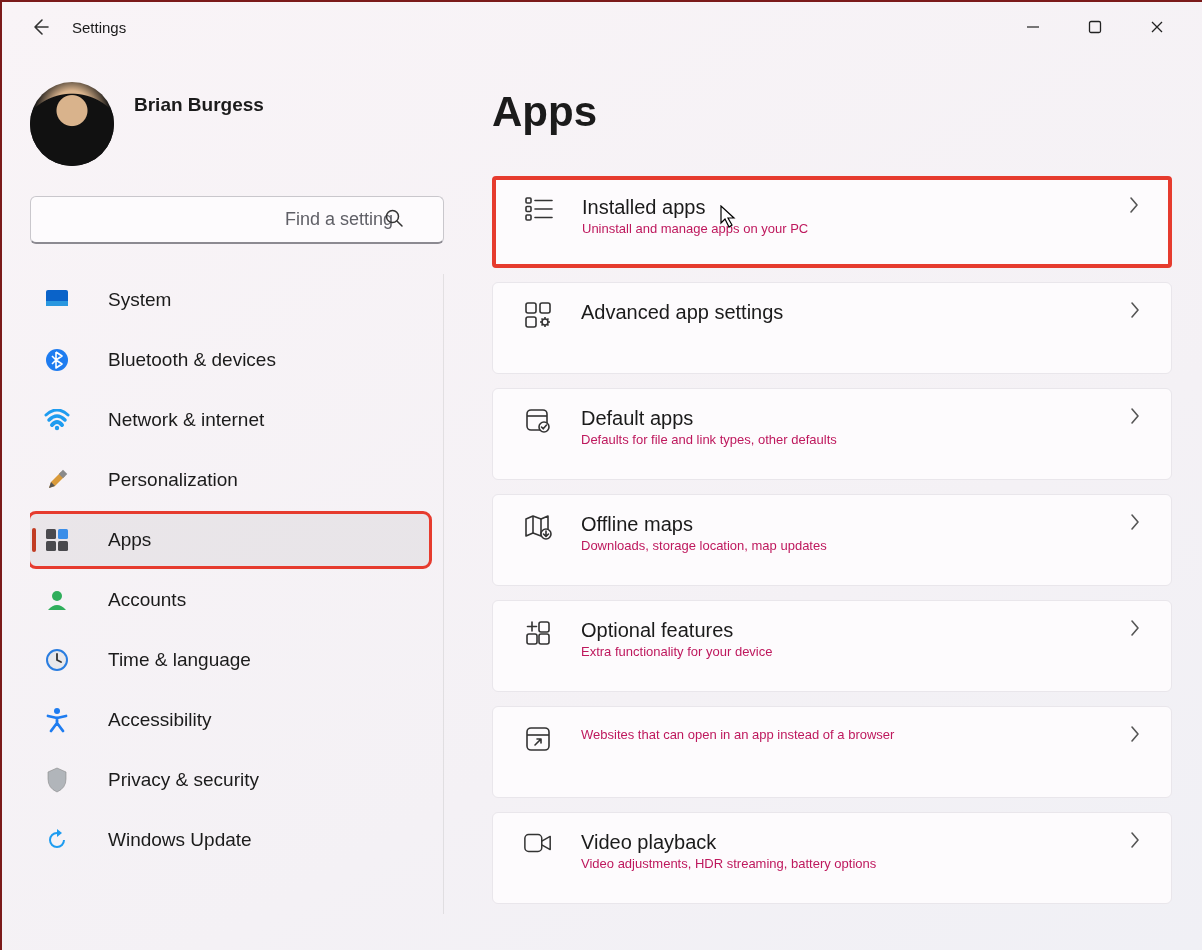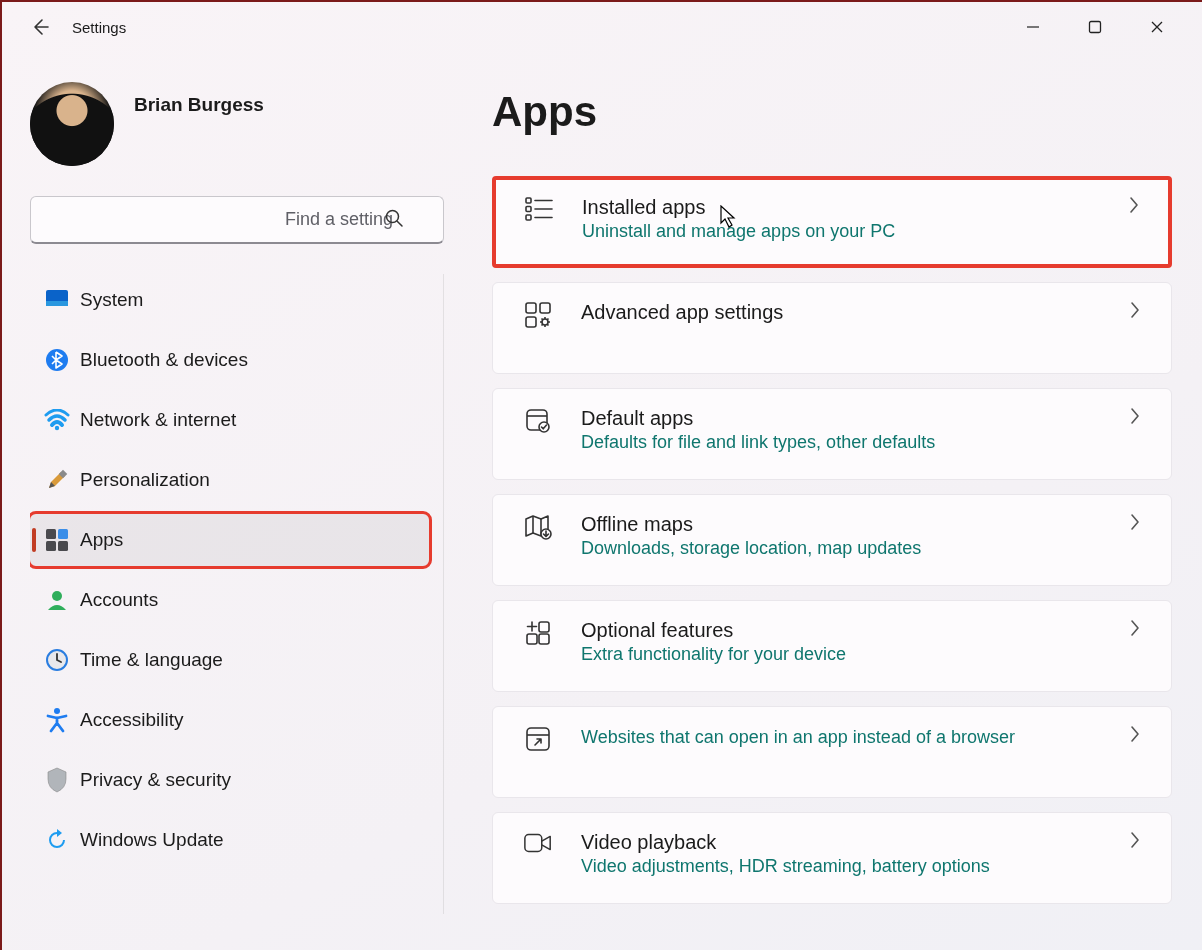--- a/index.html
+++ b/index.html
@@ -74,21 +74,21 @@
   .search-icon {
     position: absolute; right: 40px; top: 50%; transform: translateY(-50%);
   }
   .nav {
     border-right: 1px solid rgba(0,0,0,0.08);
     padding-right: 14px;
     height: 640px;
     overflow: hidden;
   }
   .nav-item {
-    display: flex; align-items: center; gap: 10px;
+    display: flex; align-items: center; gap: 38px;
     height: 52px;
     padding: 0 0 0 14px;
     margin-bottom: 8px;
     border-radius: 6px;
     cursor: pointer;
     font-size: 19px;
   }
   .nav-item.selected {
     background: rgba(0,0,0,0.05);
     position: relative;
@@ -124,21 +124,21 @@
     cursor: pointer;
   }
   .card.highlighted {
     border: 4px solid #e63b2e;
     border-radius: 4px;
     padding: 16px 28px;
   }
   .card-icon { width: 30px; display:flex; justify-content:center; }
   .card-text { flex:1; }
   .card-title { font-size: 20px; }
-  .card-desc { font-size: 18px; color: #0f766e; margin-top: 2px; }
+  .card-desc { font-size: 13px; color: #be185d; margin-top: 2px; }
   .chevron { color:#555; }
 
   .cursor-arrow {
     position: absolute;
     left: 720px; top: 205px;
     pointer-events: none;
   }
 </style>
 </head>
 <body>

